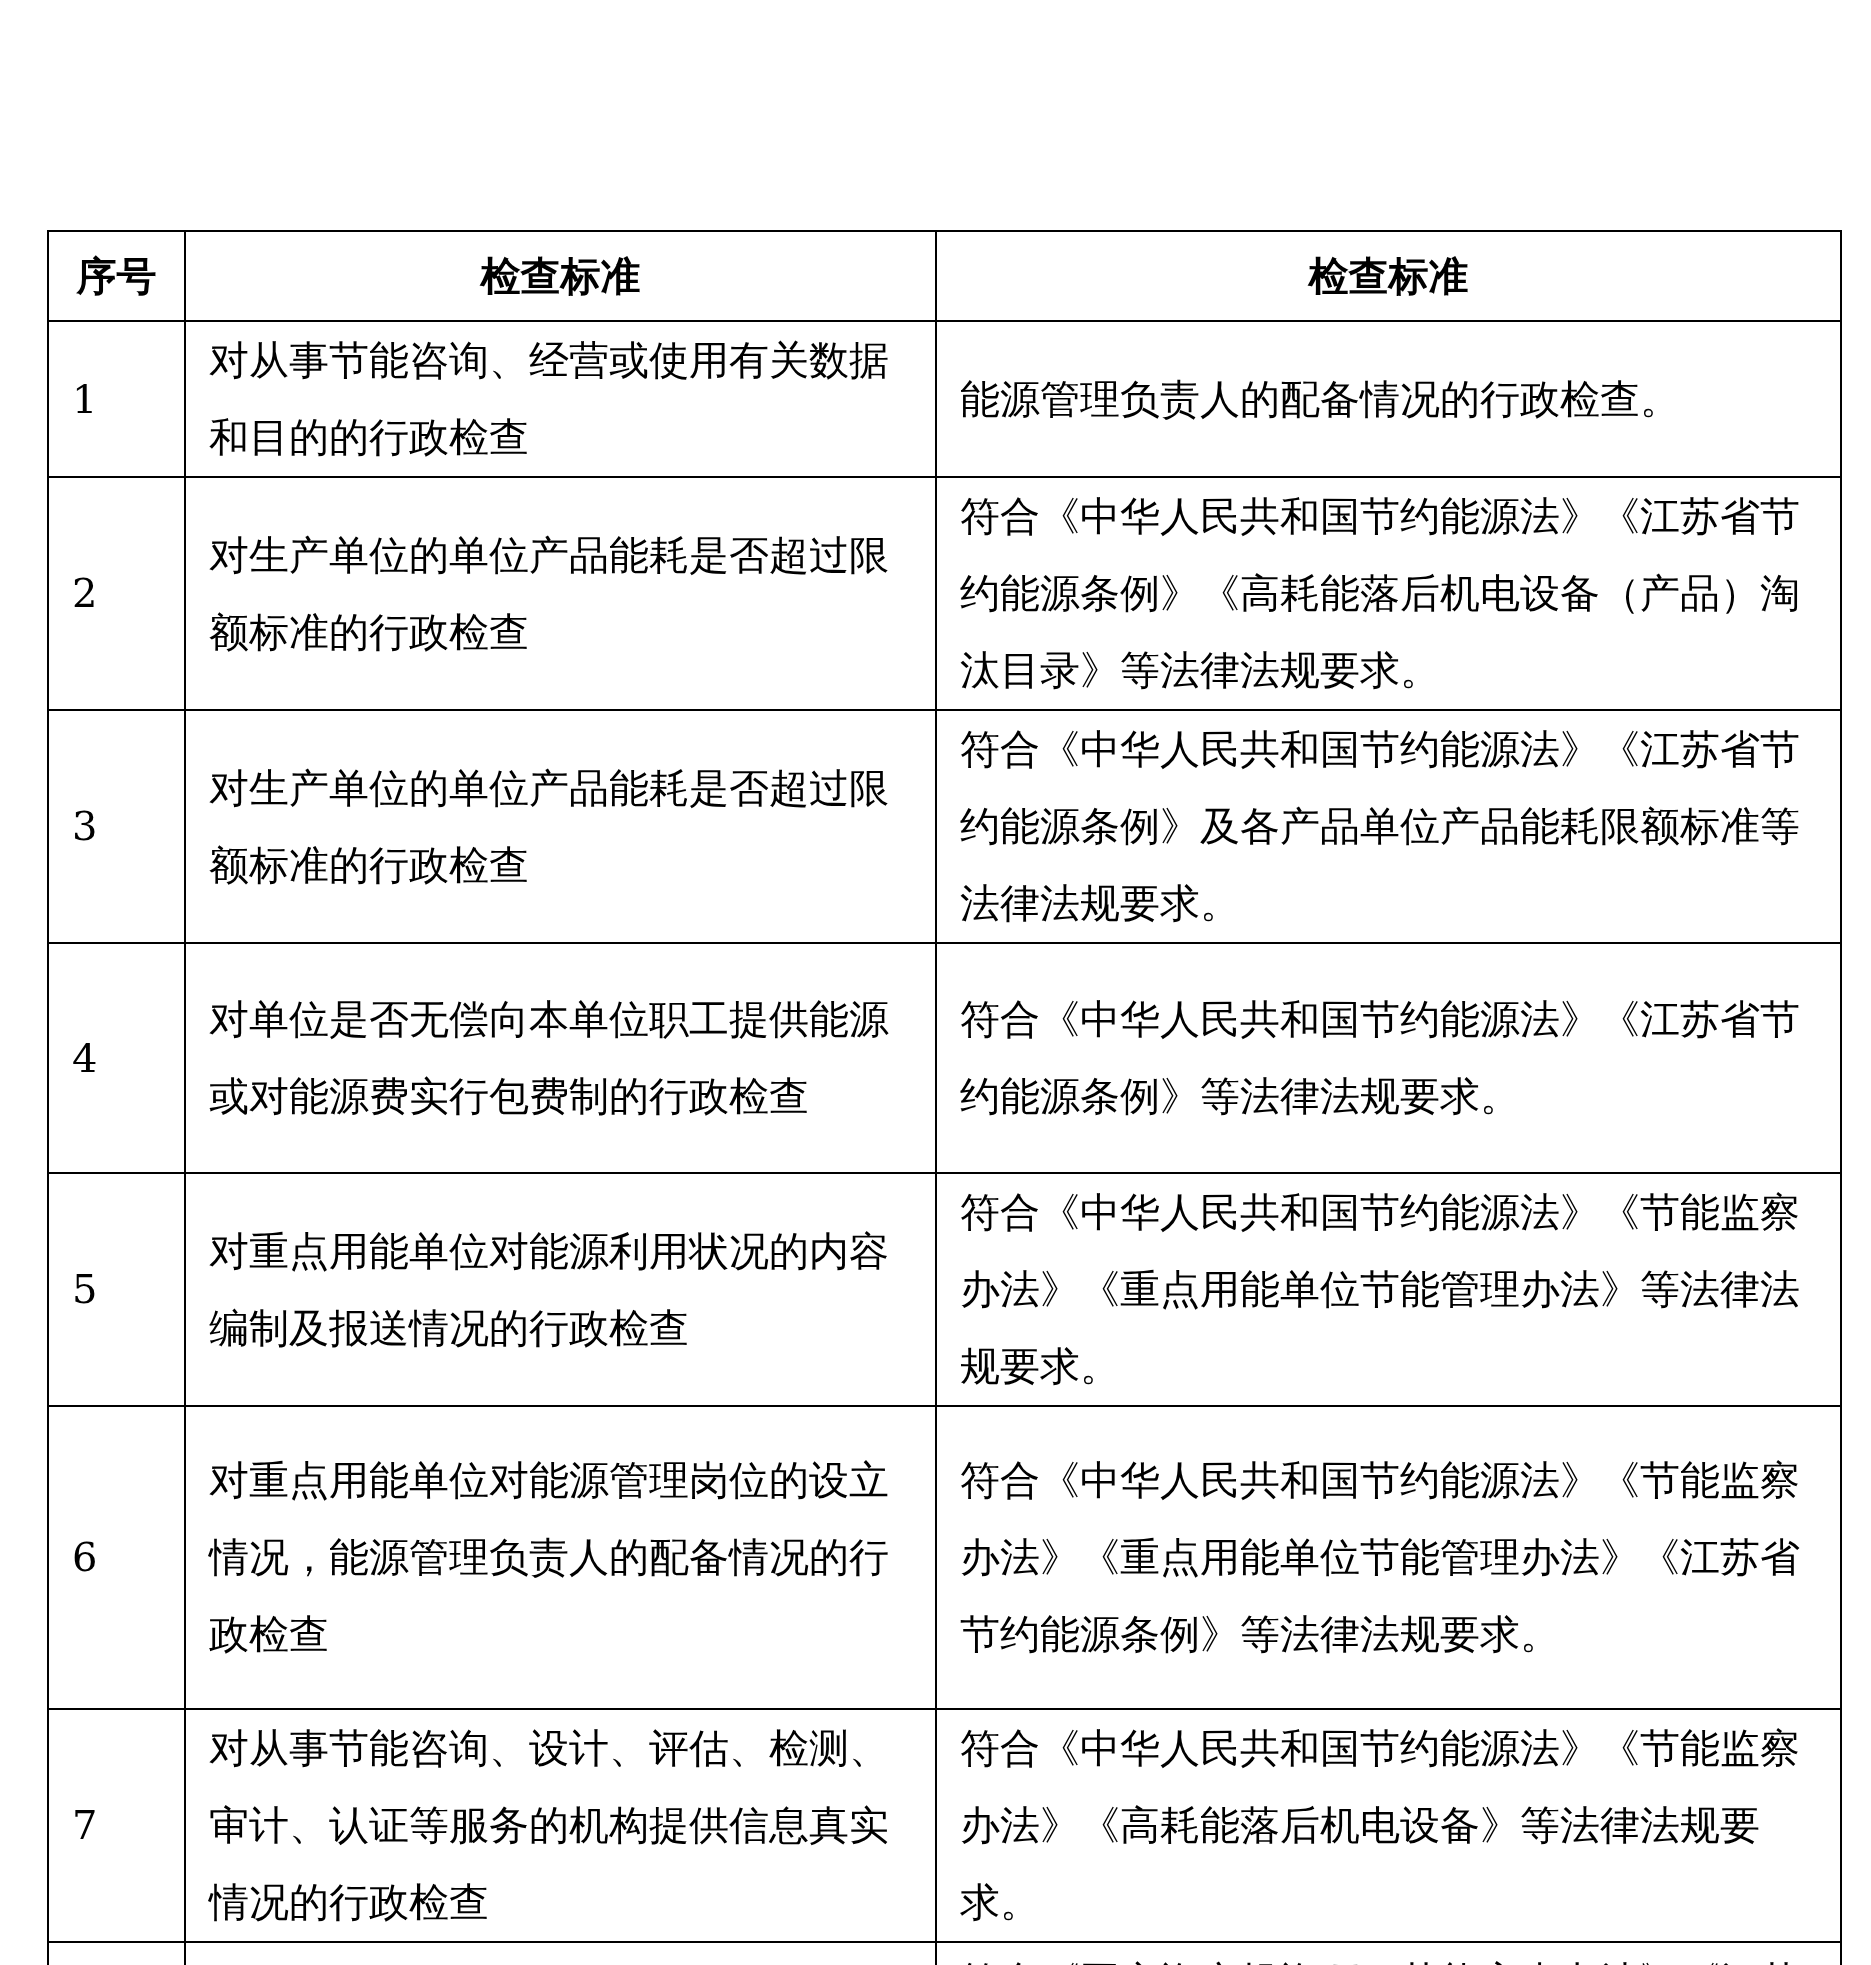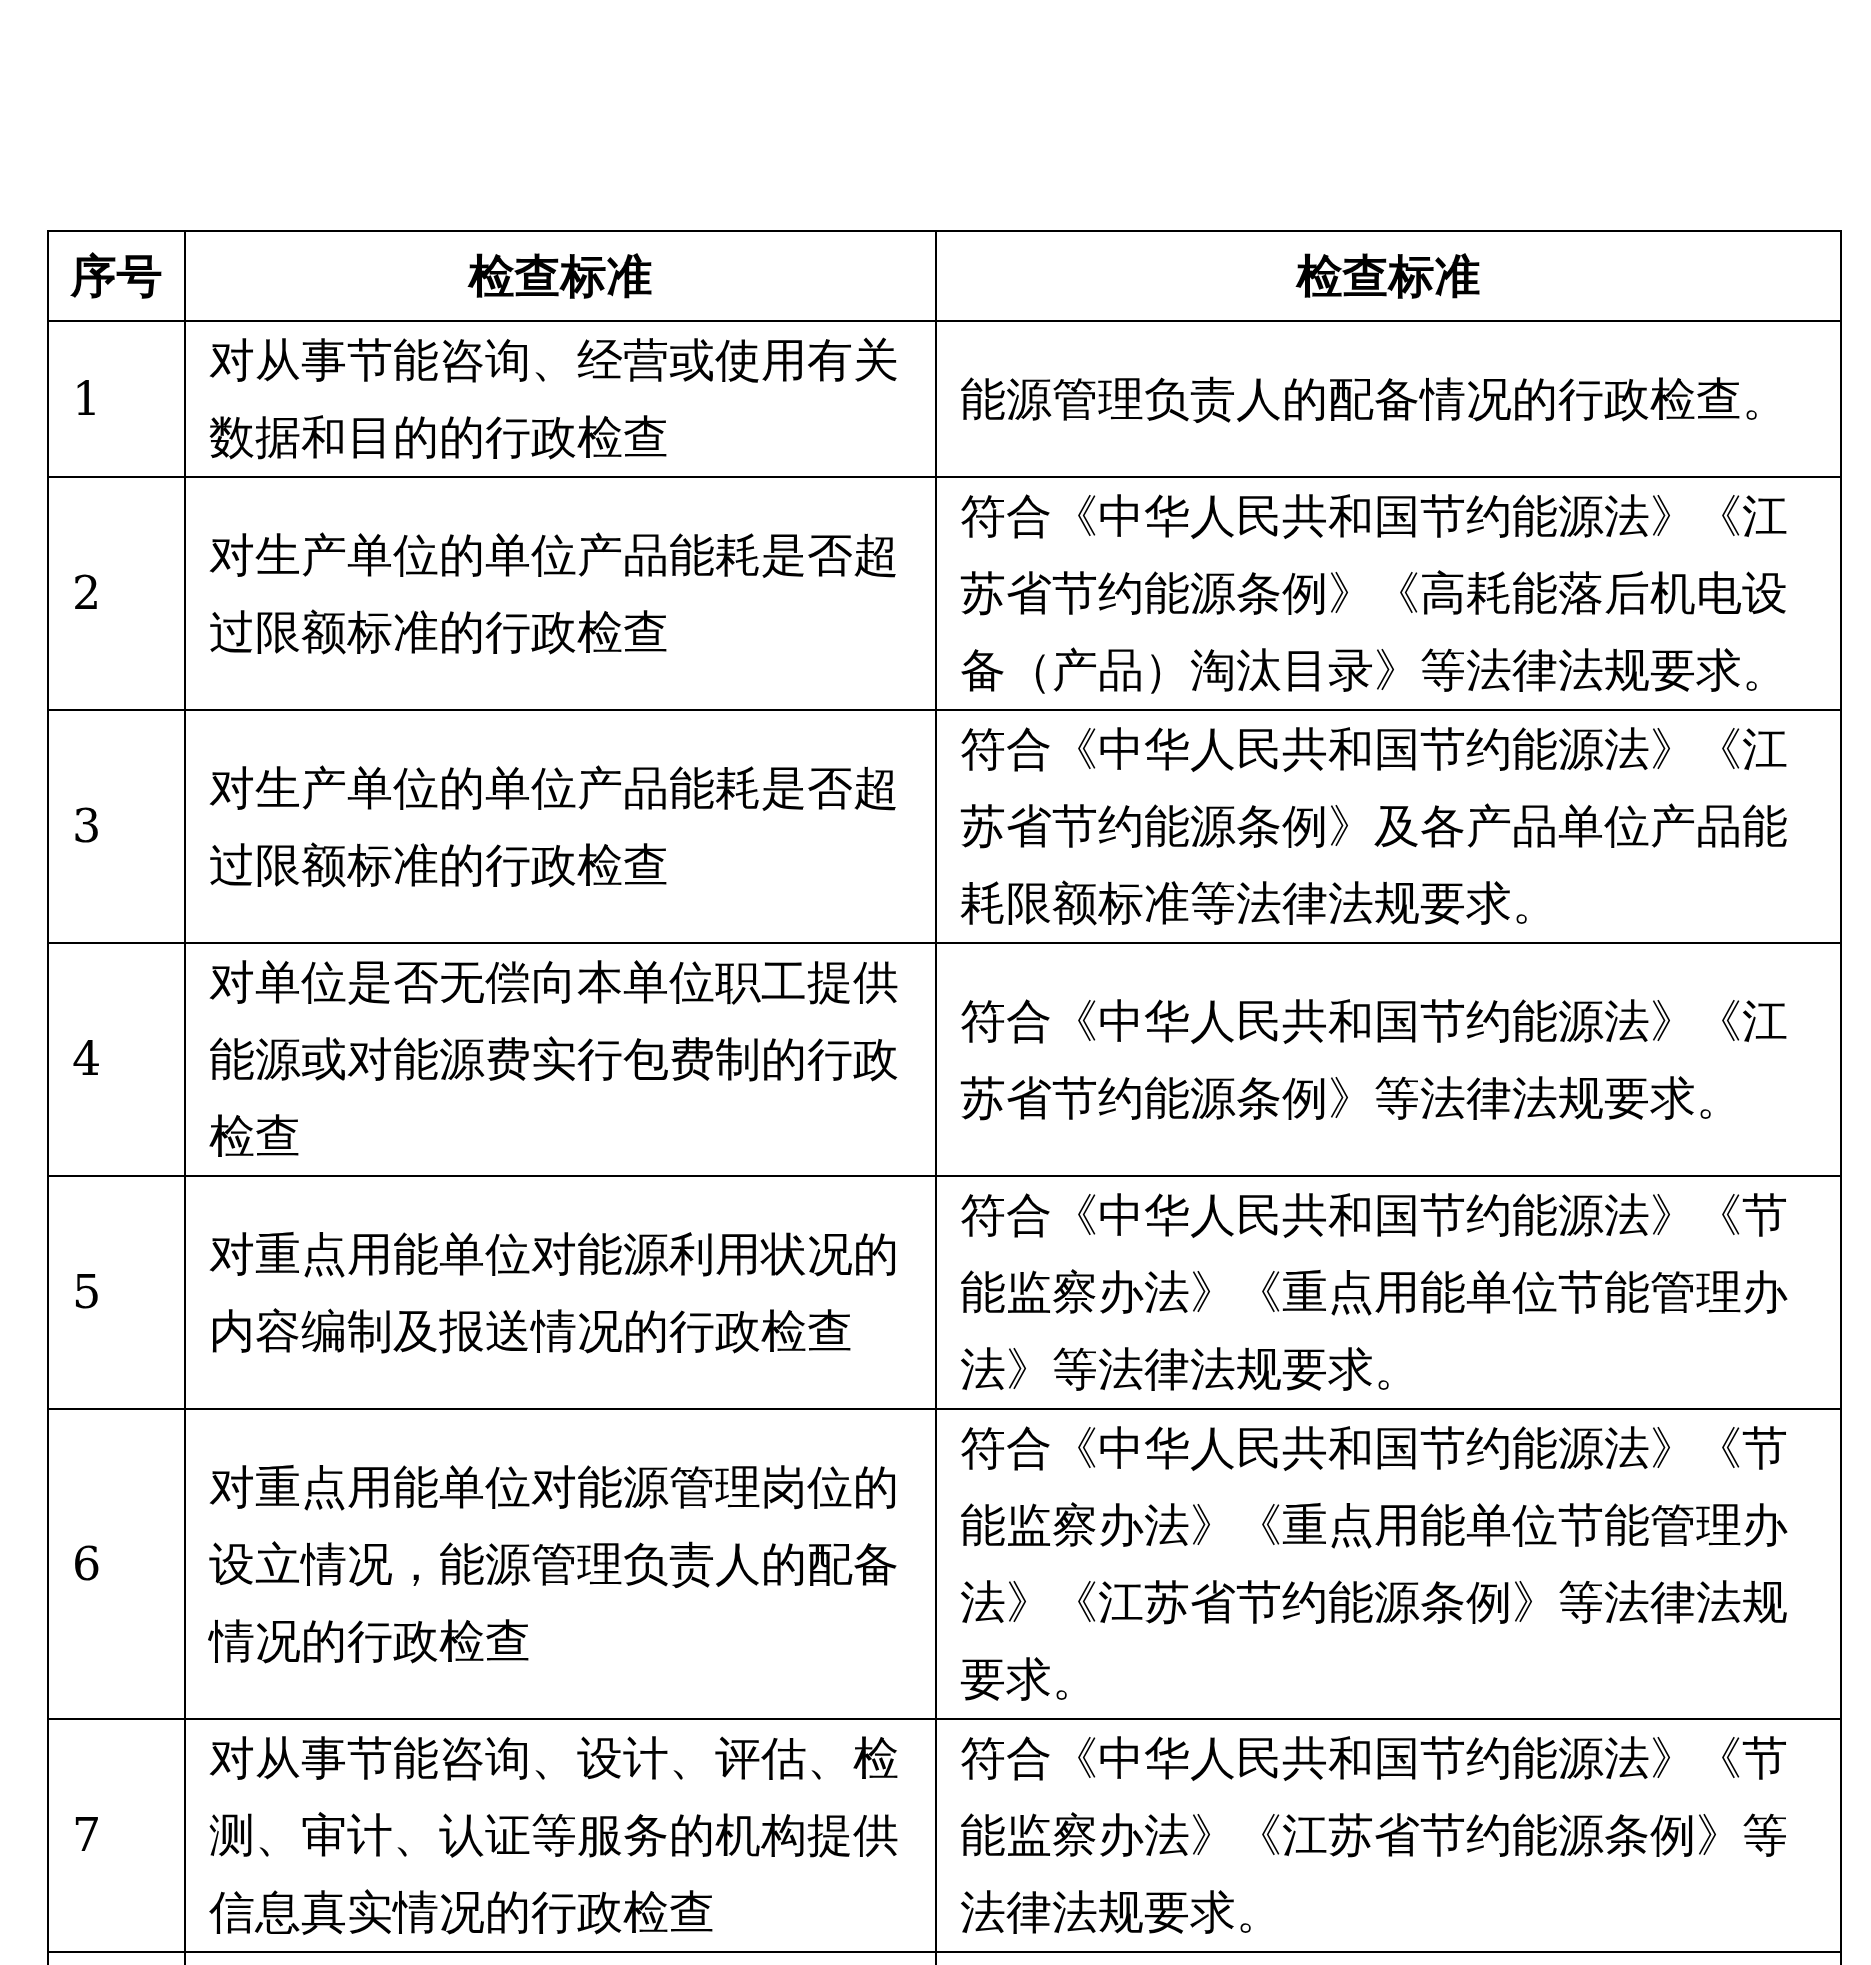--- a/index.html
+++ b/index.html
@@ -4,21 +4,21 @@
 <style>
   html, body { margin: 0; padding: 0; background: #ffffff; }
   body { width: 1872px; height: 2647px; position: relative; overflow: hidden;
          font-family: "DejaVu Serif", "Liberation Serif", serif; color: #000; }
   table.doc-table {
     position: absolute; left: 47px; top: 230px; width: 1793px;
     border-collapse: collapse; table-layout: fixed;
   }
   table.doc-table td, table.doc-table th {
     border: 2.4px solid #000; padding: 0 23px; vertical-align: middle;
-    font-size: 46px; line-height: 77px; text-align: left;
+    font-size: 40px; line-height: 77px; text-align: left;
     word-break: break-all;
   }
   table.doc-table th {
     font-family: "DejaVu Sans", "Liberation Sans", sans-serif; font-weight: bold;
     text-align: center; height: 88px; padding: 0 3.9px;
   }
   td.col-no { text-align: center; padding: 0; }
   col.c1 { width: 137px; } col.c2 { width: 751px; } col.c3 { width: 905px; }
   td.std { padding-left: 19px; padding-right: 11.8px; }
 </style>
@@ -65,21 +65,21 @@
         <td class="std">符合《中华人民共和国节约能源法》《节能监察办法》《重点用能单位节能管理办法》等法律法规要求。</td>
       </tr>
       <tr style="height: 303px;">
         <td class="col-no">6</td>
         <td>对重点用能单位对能源管理岗位的设立情况，能源管理负责人的配备情况的行政检查</td>
         <td class="std">符合《中华人民共和国节约能源法》《节能监察办法》《重点用能单位节能管理办法》《江苏省节约能源条例》等法律法规要求。</td>
       </tr>
       <tr style="height: 231px;">
         <td class="col-no">7</td>
         <td>对从事节能咨询、设计、评估、检测、审计、认证等服务的机构提供信息真实情况的行政检查</td>
-        <td class="std">符合《中华人民共和国节约能源法》《节能监察办法》《江苏省节约能源条例》等法律法规要求。</td>
+        <td class="std">符合《中华人民共和国节约能源法》《节能监察办法》《高耗能落后机电设备》等法律法规要求。</td>
       </tr>
       <tr style="height: 231px;">
         <td class="col-no">8</td>
         <td>对固定资产投资项目节能审查意见落实情况的行政检查</td>
         <td class="std">符合《固定资产投资项目节能审查办法》《江苏省固定资产投资项目节能审查实施办法》等法律法规要求。</td>
       </tr>
     </tbody>
 </table>
 
 

